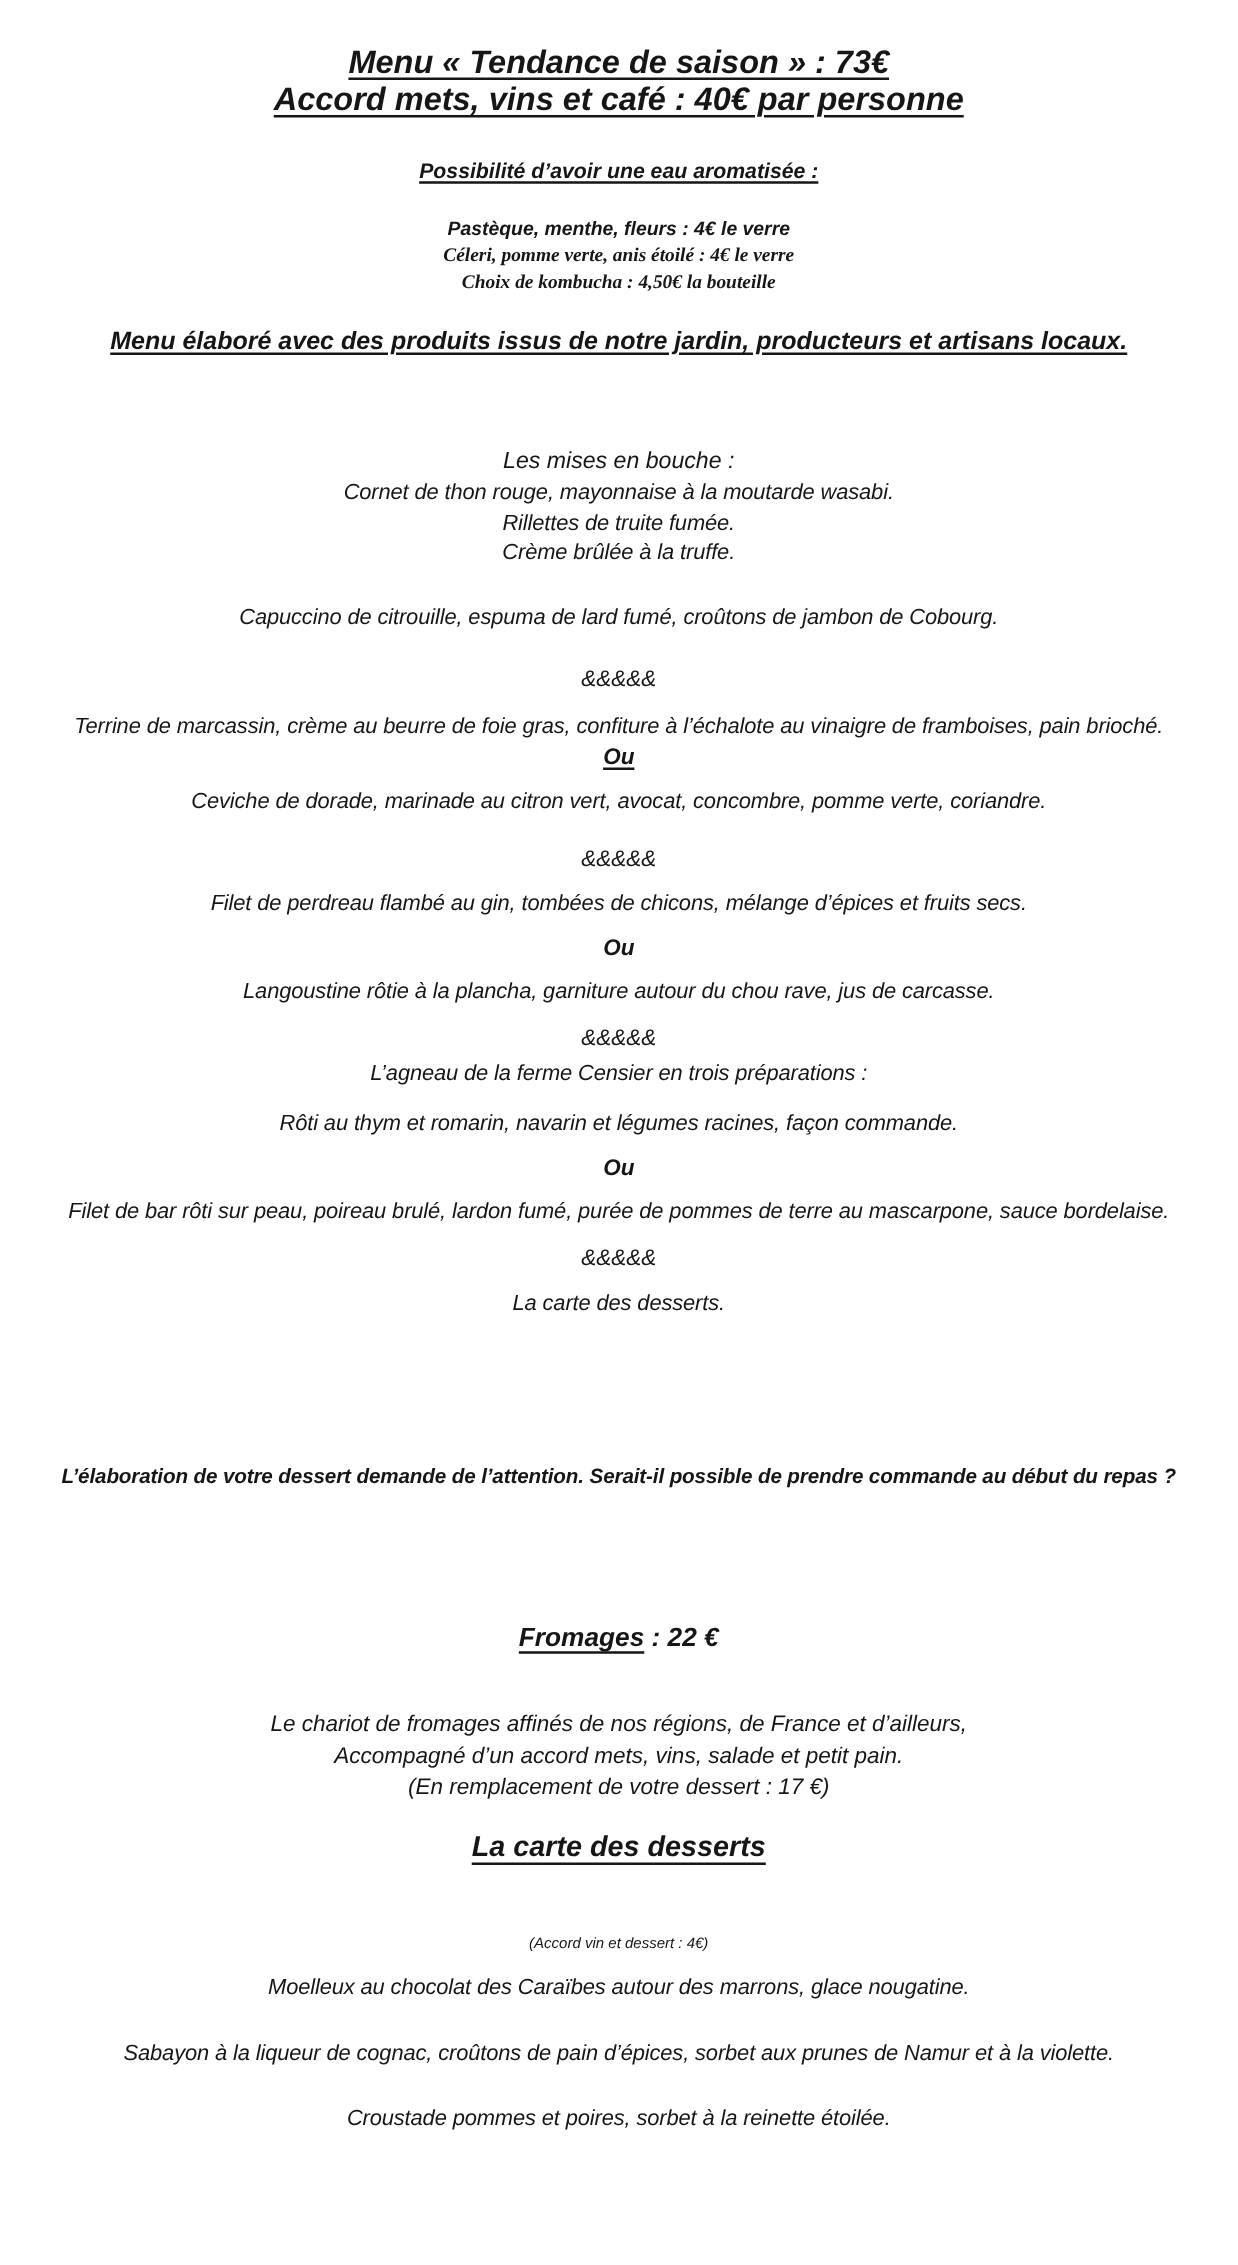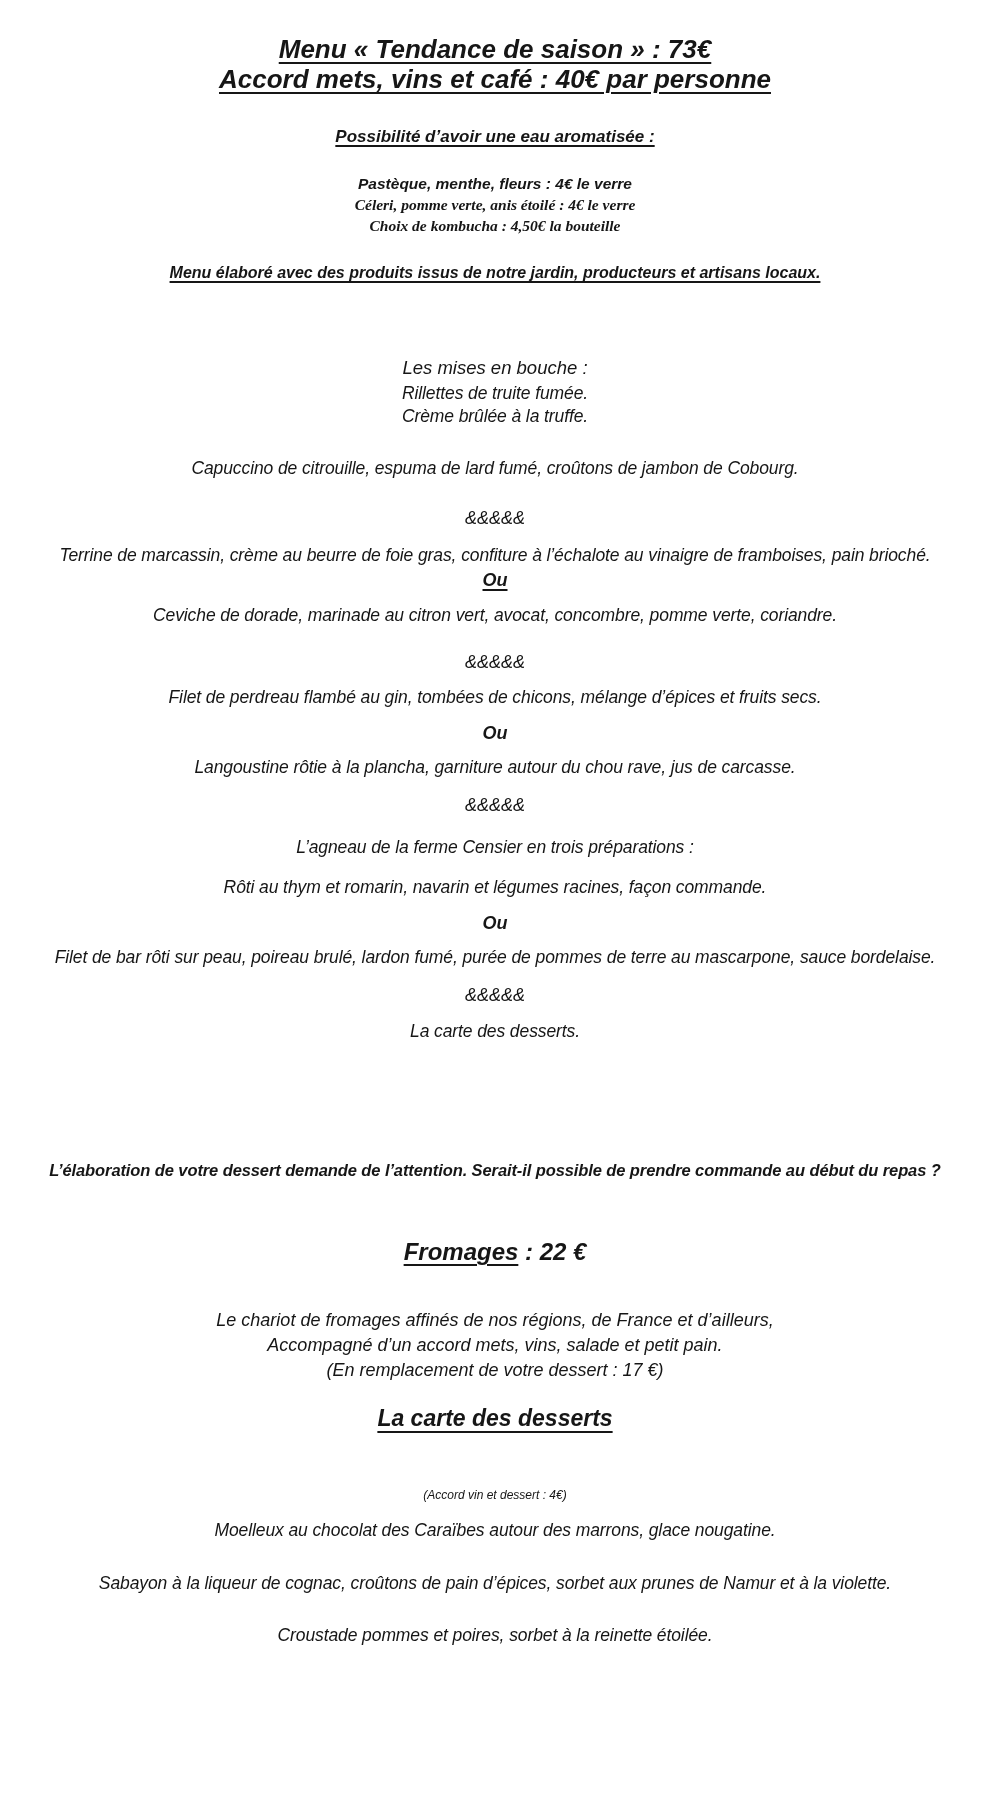--- a/index.html
+++ b/index.html
@@ -29,53 +29,53 @@
 
   .water-heading {
     font-size: 17px; font-weight: bold; line-height: 22px; margin-top: 32px;
     text-decoration: underline; text-decoration-thickness: 1.6px; text-underline-offset: 3px;
   }
   .water-option { font-size: 15.5px; font-weight: bold; line-height: 20px; }
   .water-option.first { margin-top: 26px; }
   .water-option.next { margin-top: 1px; font-family: Liberation Serif, serif; }
 
   .sourcing {
-    font-size: 16px; font-weight: bold; line-height: 22px; margin-top: 26px;
+    font-size: 20px; font-weight: bold; line-height: 22px; margin-top: 26px;
     text-decoration: underline; text-decoration-thickness: 1.6px; text-underline-offset: 3px;
   }
 
   .amuse-heading { font-size: 18.5px; line-height: 24px; margin-top: 72px; }
   .amuse-heading .u {
     text-decoration-thickness: 1.2px; text-underline-offset: 3px;
   }
 
   .dish { font-size: 17.5px; line-height: 23px; letter-spacing: -0.1px; }
   .sep  { font-size: 18px;  line-height: 23px; }
   .or   { font-size: 18px;  line-height: 23px; font-weight: bold; }
   .or.underlined {
     text-decoration: underline; text-decoration-thickness: 1.6px; text-underline-offset: 3px;
   }
 
   .m2  { margin-top: 2px; }
   .m0  { margin-top: 0; }
-  .m9  { margin-top: 19px; }
+  .m9  { margin-top: 5px; }
   .m11 { margin-top: 11px; }
   .m12 { margin-top: 12px; }
   .m13 { margin-top: 13px; }
   .m14 { margin-top: 14px; }
   .m15 { margin-top: 15px; }
   .m17 { margin-top: 17px; }
   .m24 { margin-top: 24px; }
   .m27 { margin-top: 27px; }
   .m29 { margin-top: 29px; }
   .m30 { margin-top: 30px; }
 
   .notice { font-size: 16.5px; font-weight: bold; line-height: 22px; margin-top: 116px; letter-spacing: -0.1px; }
 
-  .cheese-heading { font-size: 24px; font-weight: bold; line-height: 26px; margin-top: 58px; }
+  .cheese-heading { font-size: 21px; font-weight: bold; line-height: 26px; margin-top: 106px; }
   .cheese-heading .u {
     text-decoration: underline; text-decoration-thickness: 1.8px; text-underline-offset: 4px;
   }
   .cheese-line { font-size: 18px; line-height: 23px; }
   .cheese-line.first { margin-top: 44px; }
   .cheese-line.next  { margin-top: 2px; }
 
   .desserts-heading {
     font-size: 23px; font-weight: bold; line-height: 28px; margin-top: 22px;
     text-decoration: underline; text-decoration-thickness: 2px; text-underline-offset: 5px;
@@ -91,20 +91,21 @@
   <div class="line title title-2">Accord mets, vins et café : 40€ par personne</div>
 
   <div class="line water-heading">Possibilité d’avoir une eau aromatisée :</div>
   <div class="line water-option first">Pastèque, menthe, fleurs : 4€ le verre</div>
   <div class="line water-option next">Céleri, pomme verte, anis étoilé : 4€ le verre</div>
   <div class="line water-option next">Choix de kombucha : 4,50€ la bouteille</div>
 
   <div class="line sourcing">Menu élaboré avec des produits issus de notre jardin, producteurs et artisans locaux.</div>
 
   <div class="line amuse-heading"><span class="u">Les mises en bouche</span><span> :</span></div>
+  <div class="line dish m2">Cornet de thon rouge, mayonnaise à la moutarde wasabi.</div>
   <div class="line dish m2">Rillettes de truite fumée.</div>
   <div class="line dish m0">Crème brûlée à la truffe.</div>
   <div class="line dish m29">Capuccino de citrouille, espuma de lard fumé, croûtons de jambon de Cobourg.</div>
 
   <div class="line sep m27">&amp;&amp;&amp;&amp;&amp;</div>
   <div class="line dish m14">Terrine de marcassin, crème au beurre de foie gras, confiture à l’échalote au vinaigre de framboises, pain brioché.</div>
   <div class="line or underlined m2">Ou</div>
   <div class="line dish m12">Ceviche de dorade, marinade au citron vert, avocat, concombre, pomme verte, coriandre.</div>
 
   <div class="line sep m24">&amp;&amp;&amp;&amp;&amp;</div>

